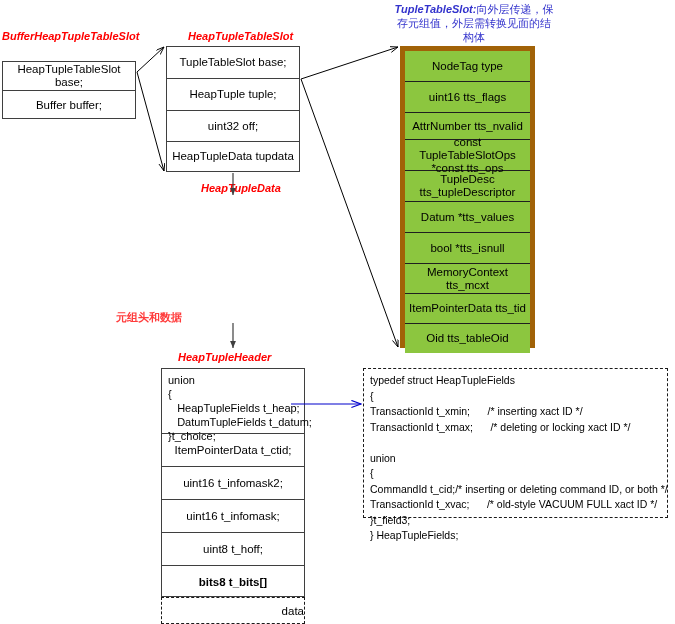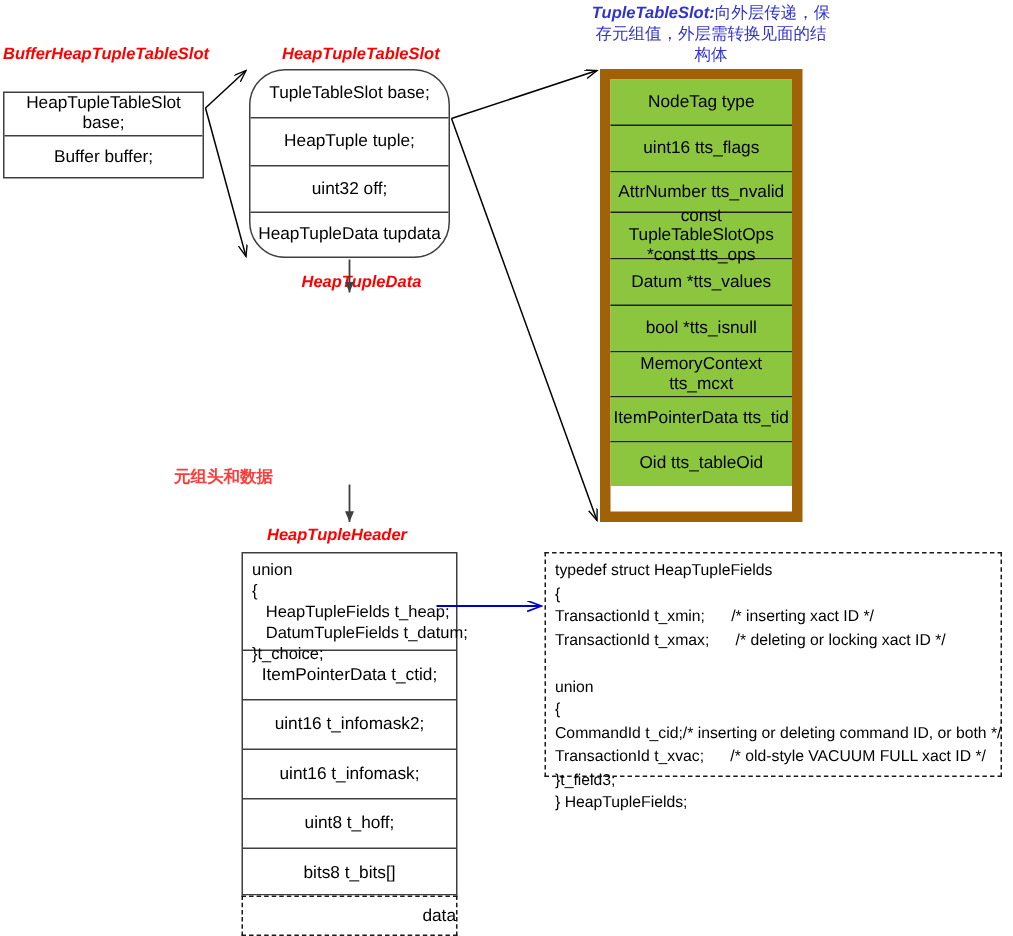--- a/index.html
+++ b/index.html
@@ -63,21 +63,21 @@
     text-align: center;
     line-height: 13px;
     padding: 0 2px;
   }
   .srow:last-child { border-bottom: none; }
 
   .green .srow {
     background: #8CC63F;
     border-bottom: 1px solid #1f1f1f;
   }
-  .green { border: 7px solid #a16207; }
+  .green { border: 5px solid #a16207; }
   .green .srow:last-child { border-bottom: none; }
 
   .srow.multi {
     flex-direction: column;
     justify-content: center;
   }
 
   
   .coderow {
     box-sizing: border-box;
@@ -124,37 +124,39 @@
 
   <div class="abs struct-title" style="left:2px; top:30px;">BufferHeapTupleTableSlot</div>
 
   <div class="abs sbox" style="left:2px; top:46px; width:134px; height:58px;margin-top:15px;">
     <div class="srow" style="height:29px;">HeapTupleTableSlot base;</div>
     <div class="srow" style="height:28px;">Buffer buffer;</div>
   </div>
 
   <div class="abs struct-title" style="left:188px; top:30px;">HeapTupleTableSlot</div>
 
-  <div class="abs sbox" style="left:166px; top:46px; width:134px; height:126px;border-radius:24px;">
+  <div class="abs sbox" style="left:166px; top:46px; width:134px; height:126px;">
     <div class="srow" style="height:32px;">TupleTableSlot base;</div>
     <div class="srow" style="height:32px;">HeapTuple tuple;</div>
     <div class="srow" style="height:31px;">uint32 off;</div>
     <div class="srow" style="height:29px;">HeapTupleData tupdata</div>
   </div>
 
   <div class="abs note-blue" style="left:394px; top:2px;">
     <b>TupleTableSlot:</b><span>向外层传递，保存元组值，外层需转换见面的结构体</span>
   </div>
 
   <div class="abs sbox green" style="left:400px; top:46px; width:135px; height:302px;">
     <div class="srow" style="height:31px;">NodeTag    type</div>
     <div class="srow" style="height:31px;">uint16 tts_flags</div>
     <div class="srow" style="height:27px;">AttrNumber tts_nvalid</div>
     <div class="srow multi" style="height:31px; white-space:pre-line;">const TupleTableSlotOps
 *const tts_ops</div>
+    <div class="srow multi" style="height:31px; white-space:pre-line;">TupleDesc
+tts_tupleDescriptor</div>
     <div class="srow" style="height:31px;">Datum  *tts_values</div>
     <div class="srow" style="height:31px;">bool *tts_isnull</div>
     <div class="srow" style="height:30px;">MemoryContext tts_mcxt</div>
     <div class="srow" style="height:30px;">ItemPointerData tts_tid</div>
     <div class="srow" style="height:29px;">Oid tts_tableOid</div>
   </div>
 
   <div class="abs struct-title" style="left:201px; top:182px;">HeapTupleData</div>
 
 
@@ -165,21 +167,21 @@
   <div class="abs sbox" style="left:161px; top:368px; width:144px; height:229px;">
     <div class="coderow" style="height:65px;">union
 {
    HeapTupleFields t_heap;
    DatumTupleFields t_datum;
 }t_choice;</div>
     <div class="srow" style="height:33px;">ItemPointerData t_ctid;</div>
     <div class="srow" style="height:33px;">uint16 t_infomask2;</div>
     <div class="srow" style="height:33px;">uint16 t_infomask;</div>
     <div class="srow" style="height:33px;">uint8 t_hoff;</div>
-    <div class="srow" style="height:32px; border-bottom:none;">bits8 t_bits[]</div>
+    <div class="srow" style="height:32px; border-bottom:none;font-weight:bold;">bits8 t_bits[]</div>
   </div>
 
   <div class="abs dashed-row" style="left:161px; top:597px; width:144px; height:27px;">
     <span>data</span>
   </div>
 
   <div class="abs dashed-box" style="left:363px; top:368px; width:305px; height:150px;">typedef struct HeapTupleFields
 {
 TransactionId t_xmin;      /* inserting xact ID */
 TransactionId t_xmax;      /* deleting or locking xact ID */

